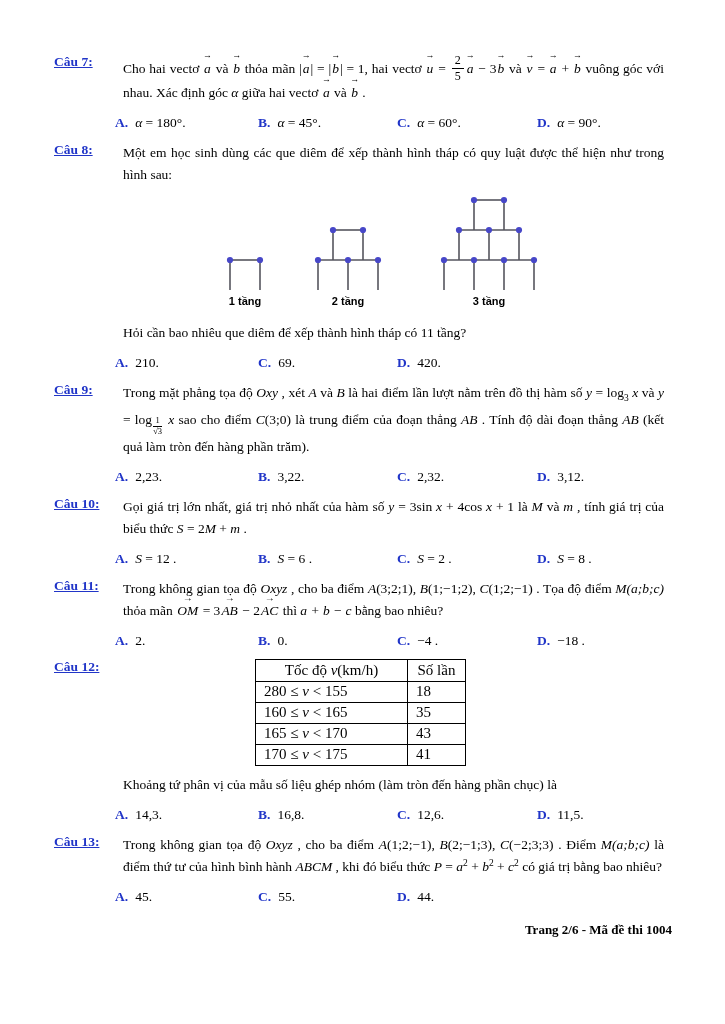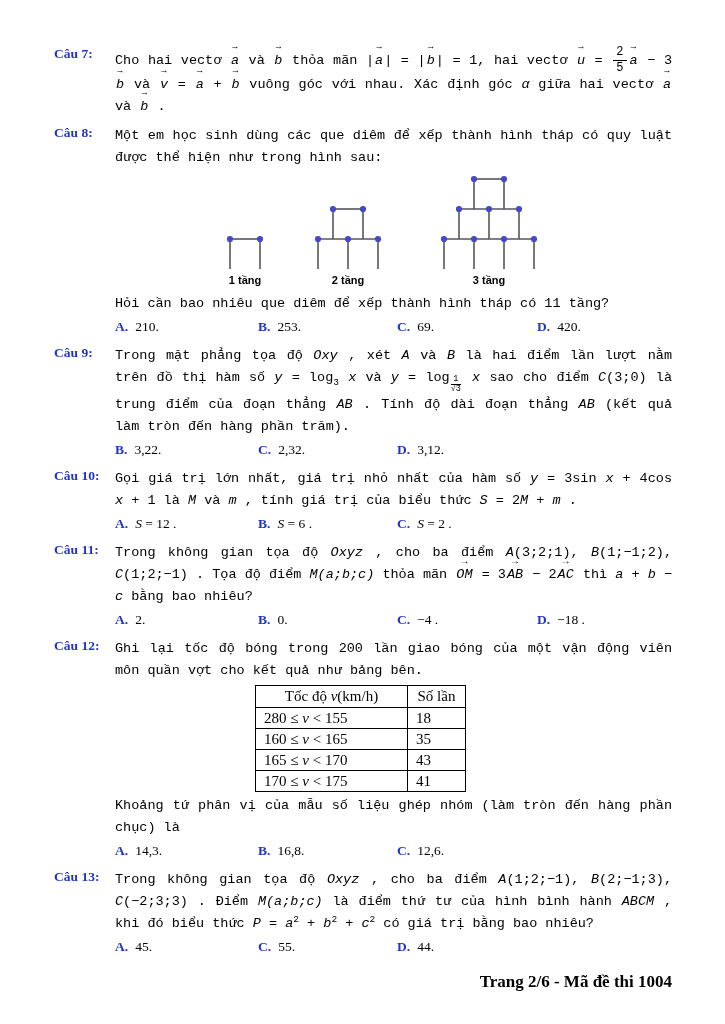--- a/index.html
+++ b/index.html
@@ -6,22 +6,22 @@
   *{ box-sizing:border-box; }
   html,body{ margin:0; padding:0; }
   body{
     width:725px; height:1024px; overflow:hidden;
     background:#ffffff; color:#000;
     font-family:"Liberation Serif","DejaVu Serif",serif;
     font-size:13.5px;
   }
   .page{ padding:46px 53px 0 54px; }
   .question{ position:relative; padding-left:61px; margin-bottom:7px; }
-  .q-label{ position:absolute; left:0; top:0; color:var(--blue); font-weight:bold; white-space:nowrap; }
-  .q-body{ margin:0; text-align:justify; line-height:22px;font-family:Liberation Mono, monospace; }
+  .q-label{ position:absolute; left:0; top:0; color:var(--blue); font-weight:bold; white-space:nowrap;text-decoration:underline; }
+  .q-body{ margin:8px; text-align:justify; line-height:22px; }
   .options{ display:grid; grid-template-columns:143px 139px 140px 1fr; line-height:22px; margin-top:1px; }
   .opt{ white-space:nowrap; }
   .opt-key{ color:var(--blue); font-weight:bold; margin-right:7px; font-style:normal; }
   i{ font-style:italic; }
   .vec{ font-style:italic; position:relative; display:inline-block; padding:0 1px; }
   .vec::after{ content:"\2192"; position:absolute; left:0; right:0; top:-0.80em;
                font-size:9px; font-style:normal; text-align:center; line-height:1; }
   .ovr{ font-style:italic; position:relative; display:inline-block; padding:0 1px; }
   .ovr::after{ content:"\2192"; position:absolute; left:0; right:0; top:-0.72em;
                font-size:10px; font-style:normal; text-align:center; line-height:1; }
@@ -34,30 +34,36 @@
             line-height:1.1; margin:0 2px 0 1px; }
   .subfrac .fnum{ display:block; border-bottom:1px solid #000; padding:0 1px; }
   .subfrac .fden{ display:block; }
   sup.sq{ font-size:9.5px; line-height:0; }
   .figure{ margin:4px 0 0 0; }
   .speed-table{ border-collapse:collapse; margin:3px 0 3px 140px; line-height:15px; }
   .speed-table td{ border:1px solid #000; padding:2.5px 8px; font-size:15px; }
   .speed-table td.c1{ min-width:152px; }
   .speed-table td.c2{ min-width:58px; }
   .speed-table tr.hdr td{ text-align:center; padding:3px 8px; }
-  .footer{ margin-top:14px; text-align:right; font-weight:bold; font-size:17px; }
+  .footer{ margin-top:14px; text-align:right; font-weight:bold; font-size:13px; }
 </style>
 </head>
 <body>
 
 <div class="page">
 
   <div class="question">
     <span class="q-label">Câu 7:</span>
     <p class="q-body"><span>Cho hai vectơ </span><span class="vec">a</span><span> và </span><span class="vec">b</span><span> thỏa mãn </span><span>|</span><span class="vec">a</span><span>|</span><span> = </span><span>|</span><span class="vec">b</span><span>|</span><span> = 1, hai vectơ </span><span class="vec">u</span><span> = </span><span class="frac"><span class="fnum">2</span><span class="fden">5</span></span><span class="vec">a</span><span> − 3</span><span class="vec">b</span><span> và </span><span class="vec">v</span><span> = </span><span class="vec">a</span><span> + </span><span class="vec">b</span><span> vuông góc với nhau. Xác định góc </span><i>α</i><span> giữa hai vectơ </span><span class="vec">a</span><span> và </span><span class="vec">b</span><span> .</span></p>
+    <div class="options">
+      <span class="opt"><b class="opt-key">A.</b><i>α</i><span> = 180°.</span></span>
+      <span class="opt"><b class="opt-key">B.</b><i>α</i><span> = 45°.</span></span>
+      <span class="opt"><b class="opt-key">C.</b><i>α</i><span> = 60°.</span></span>
+      <span class="opt"><b class="opt-key">D.</b><i>α</i><span> = 90°.</span></span>
+    </div>
   </div>
 
   <div class="question">
     <span class="q-label">Câu 8:</span>
     <p class="q-body"><span>Một em học sinh dùng các que diêm để xếp thành hình tháp có quy luật được thể hiện như trong hình sau:</span></p>
     <div class="figure">
       <svg width="556" height="116" viewBox="0 0 556 116">
           <line x1="115" y1="66" x2="145" y2="66" stroke="#55555e" stroke-width="1.6"></line>
           <line x1="115" y1="66" x2="115" y2="96" stroke="#55555e" stroke-width="1.6"></line>
           <circle cx="115" cy="66" r="3.1" fill="#4747c8"></circle>
@@ -97,60 +103,60 @@
           <line x1="389" y1="66" x2="389" y2="96" stroke="#55555e" stroke-width="1.6"></line>
           <circle cx="389" cy="66" r="3.1" fill="#4747c8"></circle>
           <line x1="419" y1="66" x2="419" y2="96" stroke="#55555e" stroke-width="1.6"></line>
           <circle cx="419" cy="66" r="3.1" fill="#4747c8"></circle>
           <text x="374" y="111" text-anchor="middle" font-family="Liberation Sans, sans-serif" font-size="11" font-weight="bold" fill="#000">3 tầng</text>
         </svg>
     </div>
     <p class="q-body"><span>Hỏi cần bao nhiêu que diêm để xếp thành hình tháp có 11 tầng?</span></p>
     <div class="options">
       <span class="opt"><b class="opt-key">A.</b><i></i><span>210.</span></span>
-      <span class="opt"><b class="opt-key">B.</b><i></i><span>253.</span></span>
       <span class="opt"><b class="opt-key">C.</b><i></i><span>69.</span></span>
       <span class="opt"><b class="opt-key">D.</b><i></i><span>420.</span></span>
     </div>
   </div>
 
   <div class="question">
     <span class="q-label">Câu 9:</span>
     <p class="q-body"><span>Trong mặt phẳng tọa độ </span><i>Oxy</i><span> , xét </span><i>A</i><span> và </span><i>B</i><span> là hai điểm lần lượt nằm trên đồ thị hàm số </span><i>y</i><span> = log</span><sub class="plain">3</sub> <i>x</i><span> và </span><i>y</i><span> = log</span><span class="subfrac"><span class="fnum">1</span><span class="fden">√3</span></span> <i>x</i><span> sao cho điểm </span><i>C</i><span>(3;0)</span><span> là trung điểm của đoạn thẳng </span><i>AB</i><span> . Tính độ dài đoạn thẳng </span><i>AB</i><span> (kết quả làm tròn đến hàng phần trăm).</span></p>
     <div class="options">
+      <span class="opt"><b class="opt-key">A.</b><i></i><span>2,23.</span></span>
       <span class="opt"><b class="opt-key">B.</b><i></i><span>3,22.</span></span>
       <span class="opt"><b class="opt-key">C.</b><i></i><span>2,32.</span></span>
       <span class="opt"><b class="opt-key">D.</b><i></i><span>3,12.</span></span>
     </div>
   </div>
 
   <div class="question">
     <span class="q-label">Câu 10:</span>
     <p class="q-body"><span>Gọi giá trị lớn nhất, giá trị nhỏ nhất của hàm số </span><i>y</i><span> = 3sin </span><i>x</i><span> + 4cos </span><i>x</i><span> + 1 là </span><i>M</i><span> và </span><i>m</i><span> , tính giá trị của biểu thức </span><i>S</i><span> = 2</span><i>M</i><span> + </span><i>m</i><span> .</span></p>
     <div class="options">
       <span class="opt"><b class="opt-key">A.</b><i>S</i><span> = 12 .</span></span>
       <span class="opt"><b class="opt-key">B.</b><i>S</i><span> = 6 .</span></span>
       <span class="opt"><b class="opt-key">C.</b><i>S</i><span> = 2 .</span></span>
+      <span class="opt"><b class="opt-key">D.</b><i>S</i><span> = 8 .</span></span>
     </div>
   </div>
 
   <div class="question">
     <span class="q-label">Câu 11:</span>
     <p class="q-body"><span>Trong không gian tọa độ </span><i>Oxyz</i><span> , cho ba điểm </span><i>A</i><span>(3;2;1), </span><i>B</i><span>(1;−1;2), </span><i>C</i><span>(1;2;−1)</span><span> . Tọa độ điểm </span><i>M</i><i>(a;b;c)</i><span> thỏa mãn </span><span class="ovr">OM</span><span> = 3</span><span class="ovr">AB</span><span> − 2</span><span class="ovr">AC</span><span> thì </span><i>a + b − c</i><span> bằng bao nhiêu?</span></p>
     <div class="options">
       <span class="opt"><b class="opt-key">A.</b><i></i><span>2.</span></span>
       <span class="opt"><b class="opt-key">B.</b><i></i><span>0.</span></span>
       <span class="opt"><b class="opt-key">C.</b><i></i><span>−4 .</span></span>
       <span class="opt"><b class="opt-key">D.</b><i></i><span>−18 .</span></span>
     </div>
   </div>
 
   <div class="question">
     <span class="q-label">Câu 12:</span>
-    <p class="q-body"><span>Ghi lại tốc độ bóng trong 200 lần giao bóng của một vận động viên môn quần vợt cho kết quả như bảng bên.</span></p>
     <table class="speed-table">
       <tbody>
           <tr class="hdr">
         <td class="c1"><span>Tốc độ </span><i>v</i><span>(km/h)</span></td>
         <td class="c2">Số lần</td>
       </tr>
       <tr>
         <td class="c1"><span>280</span> <span>≤</span> <i>v</i> <span>&lt;</span> <span>155</span></td>
         <td class="c2">18</td>
       </tr>
@@ -166,20 +172,21 @@
         <td class="c1"><span>170</span> <span>≤</span> <i>v</i> <span>&lt;</span> <span>175</span></td>
         <td class="c2">41</td>
       </tr>
     </tbody>
       </table>
     <p class="q-body"><span>Khoảng tứ phân vị của mẫu số liệu ghép nhóm (làm tròn đến hàng phần chục) là</span></p>
     <div class="options">
       <span class="opt"><b class="opt-key">A.</b><i></i><span>14,3.</span></span>
       <span class="opt"><b class="opt-key">B.</b><i></i><span>16,8.</span></span>
       <span class="opt"><b class="opt-key">C.</b><i></i><span>12,6.</span></span>
+      <span class="opt"><b class="opt-key">D.</b><i></i><span>11,5.</span></span>
     </div>
   </div>
 
   <div class="question">
     <span class="q-label">Câu 13:</span>
     <p class="q-body"><span>Trong không gian tọa độ </span><i>Oxyz</i><span> , cho ba điểm </span><i>A</i><span>(1;2;−1), </span><i>B</i><span>(2;−1;3), </span><i>C</i><span>(−2;3;3) . Điểm </span><i>M</i><i>(a;b;c)</i><span> là điểm thứ tư của hình bình hành </span><i>ABCM</i><span> , khi đó biểu thức </span><i>P</i><span> = </span><i>a</i><sup class="sq">2</sup><span> + </span><i>b</i><sup class="sq">2</sup><span> + </span><i>c</i><sup class="sq">2</sup><span> có giá trị bằng bao nhiêu?</span></p>
     <div class="options">
       <span class="opt"><b class="opt-key">A.</b><i></i><span>45.</span></span>
       <span class="opt"><b class="opt-key">C.</b><i></i><span>55.</span></span>
       <span class="opt"><b class="opt-key">D.</b><i></i><span>44.</span></span>

